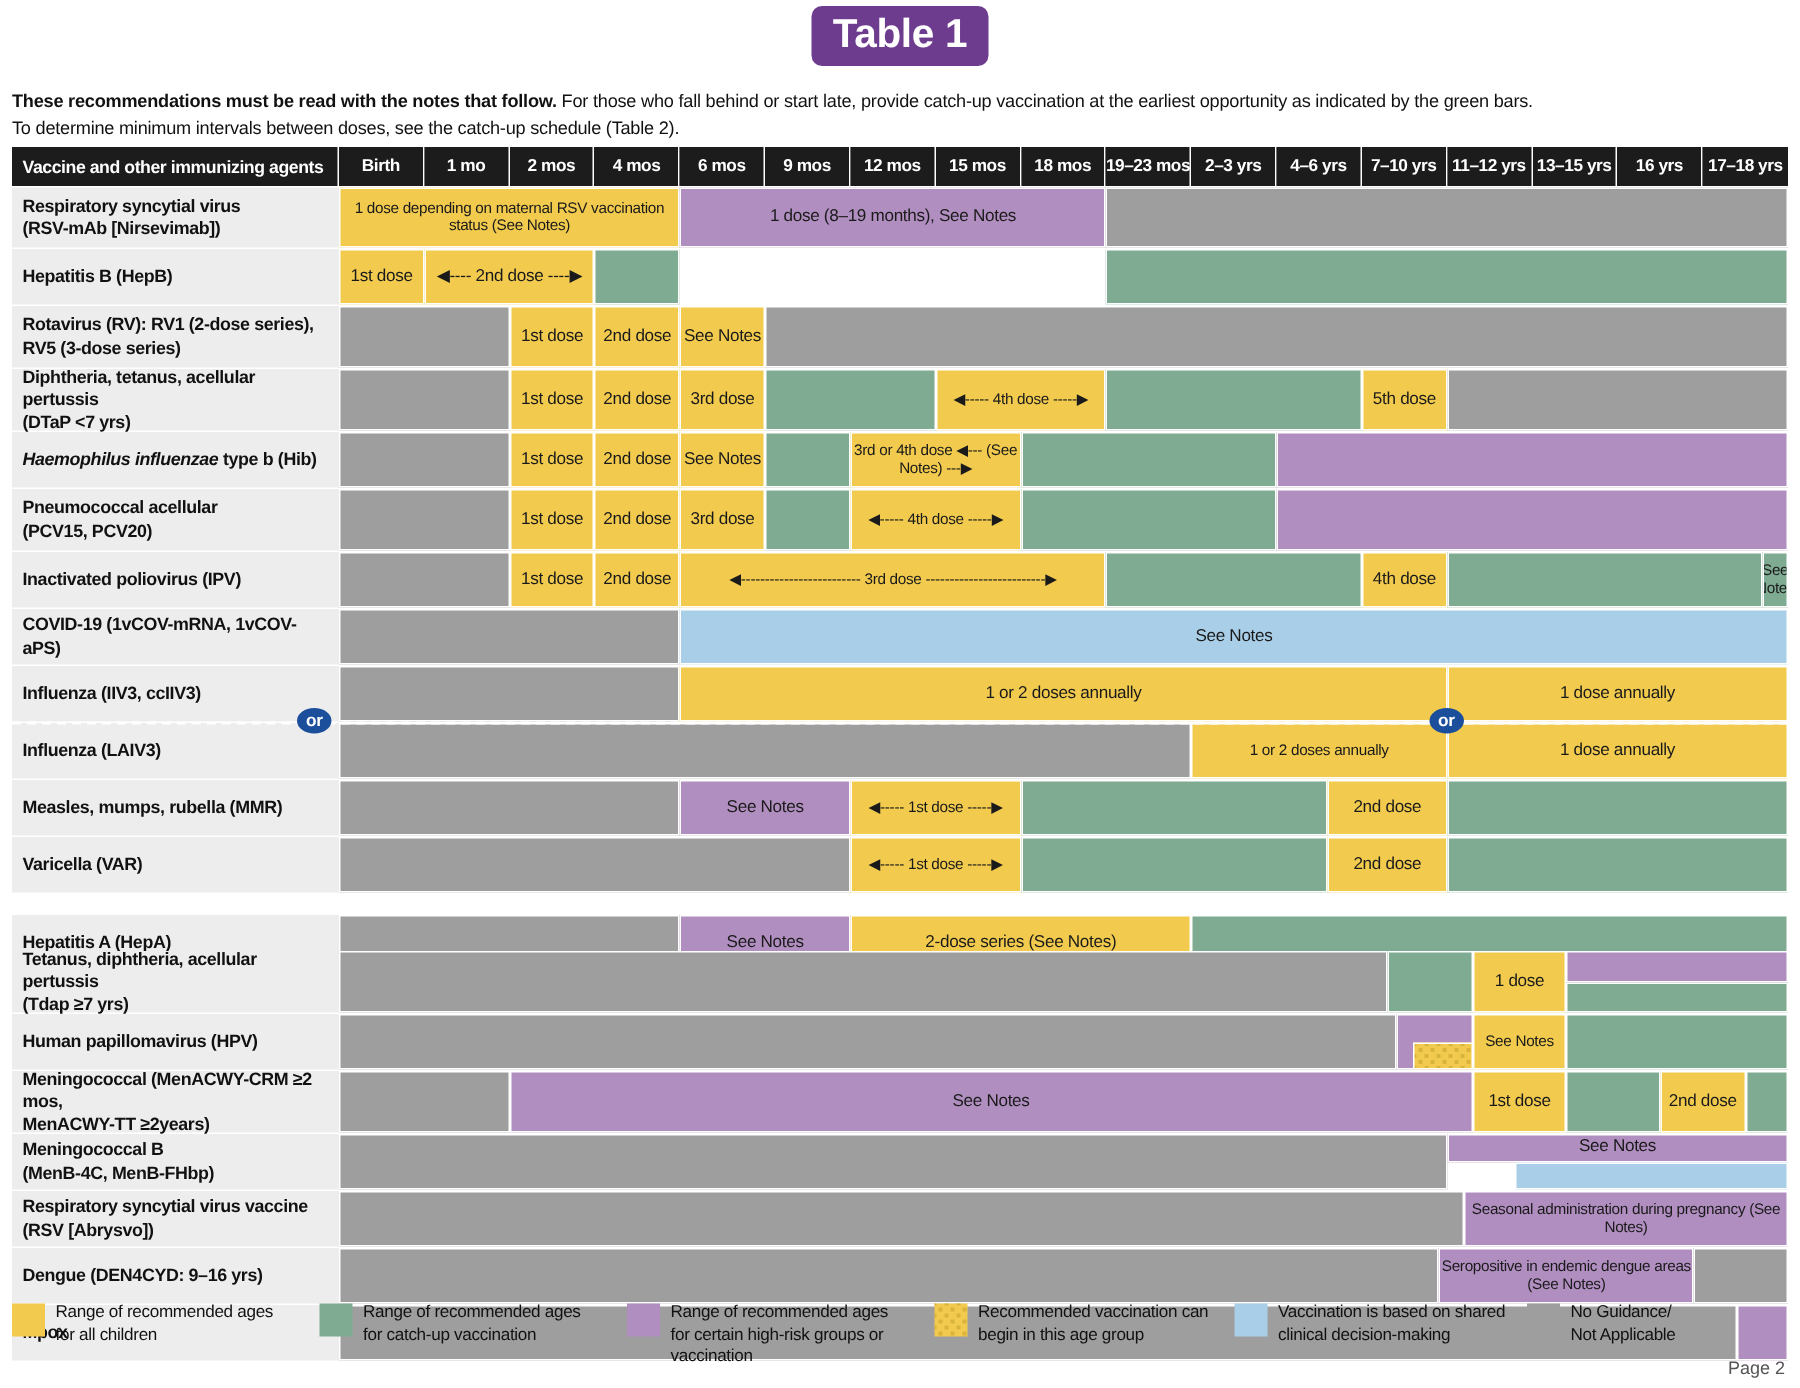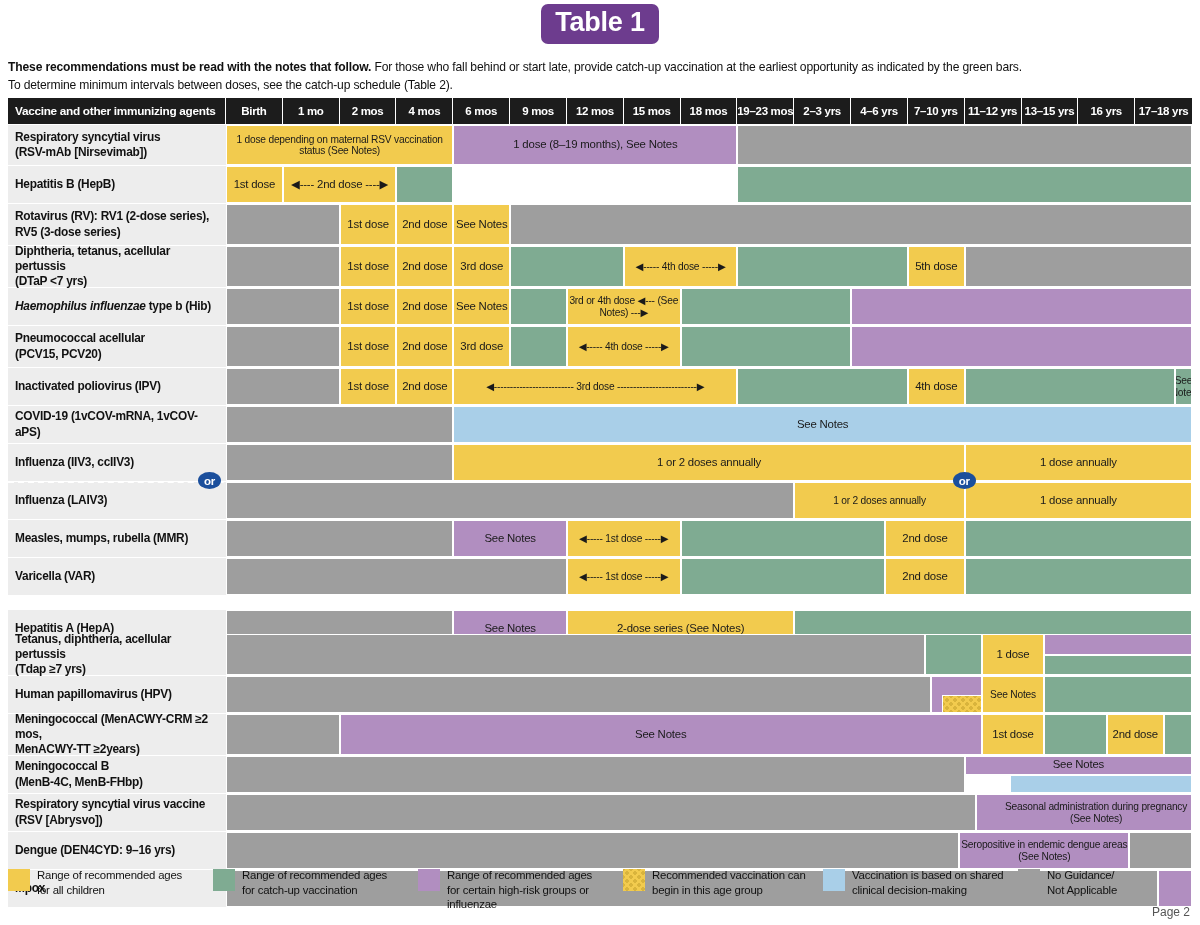--- a/index.html
+++ b/index.html
@@ -491,21 +491,21 @@
         </div>
         <div class="row" style="top: 696px; height: 37px;">
           <div class="rowlabel">
             <div>
               <div>Respiratory syncytial virus vaccine</div>
               <div>(RSV [Abrysvo])</div>
             </div>
           </div>
           <div class="rowbody">
             <div class="seg c-gray" style="left: 0px; width: 750.071px; top: 0px; height: 100%;"></div>
-            <div class="seg c-purple small" style="left: 750.071px; width: 215.929px; top: 0px; height: 100%; padding-left: 24px;">
+            <div class="seg c-purple small" style="left: 750.071px; width: 215.929px; top: 0px; height: 100%;">
               <span>Seasonal administration during pregnancy (See Notes)</span>
             </div>
           </div>
         </div>
         <div class="row" style="top: 734px; height: 37px;">
           <div class="rowlabel">Dengue (DEN4CYD: 9–16 yrs)</div>
           <div class="rowbody">
             <div class="seg c-gray" style="left: 0px; width: 733.024px; top: 0px; height: 100%;"></div>
             <div class="seg c-purple small" style="left: 733.024px; width: 170.471px; top: 0px; height: 100%;">
               <span>Seropositive in endemic dengue areas (See Notes)</span>
@@ -539,21 +539,21 @@
         <div class="legend-text">
           <div>Range of recommended ages</div>
           <div>for catch-up vaccination</div>
         </div>
       </div>
       <div class="legend-item" style="width: 205px;">
         <div class="legend-swatch c-purple"></div>
         <div class="legend-text">
           <div>Range of recommended ages</div>
           <div>for certain high-risk groups or</div>
-          <div>influenzae</div>
+          <div>vaccination</div>
         </div>
       </div>
       <div class="legend-item" style="width: 200px;">
         <div class="legend-swatch c-dot"></div>
         <div class="legend-text">
           <div>Recommended vaccination can</div>
           <div>begin in this age group</div>
         </div>
       </div>
       <div class="legend-item" style="width: 195px;">

